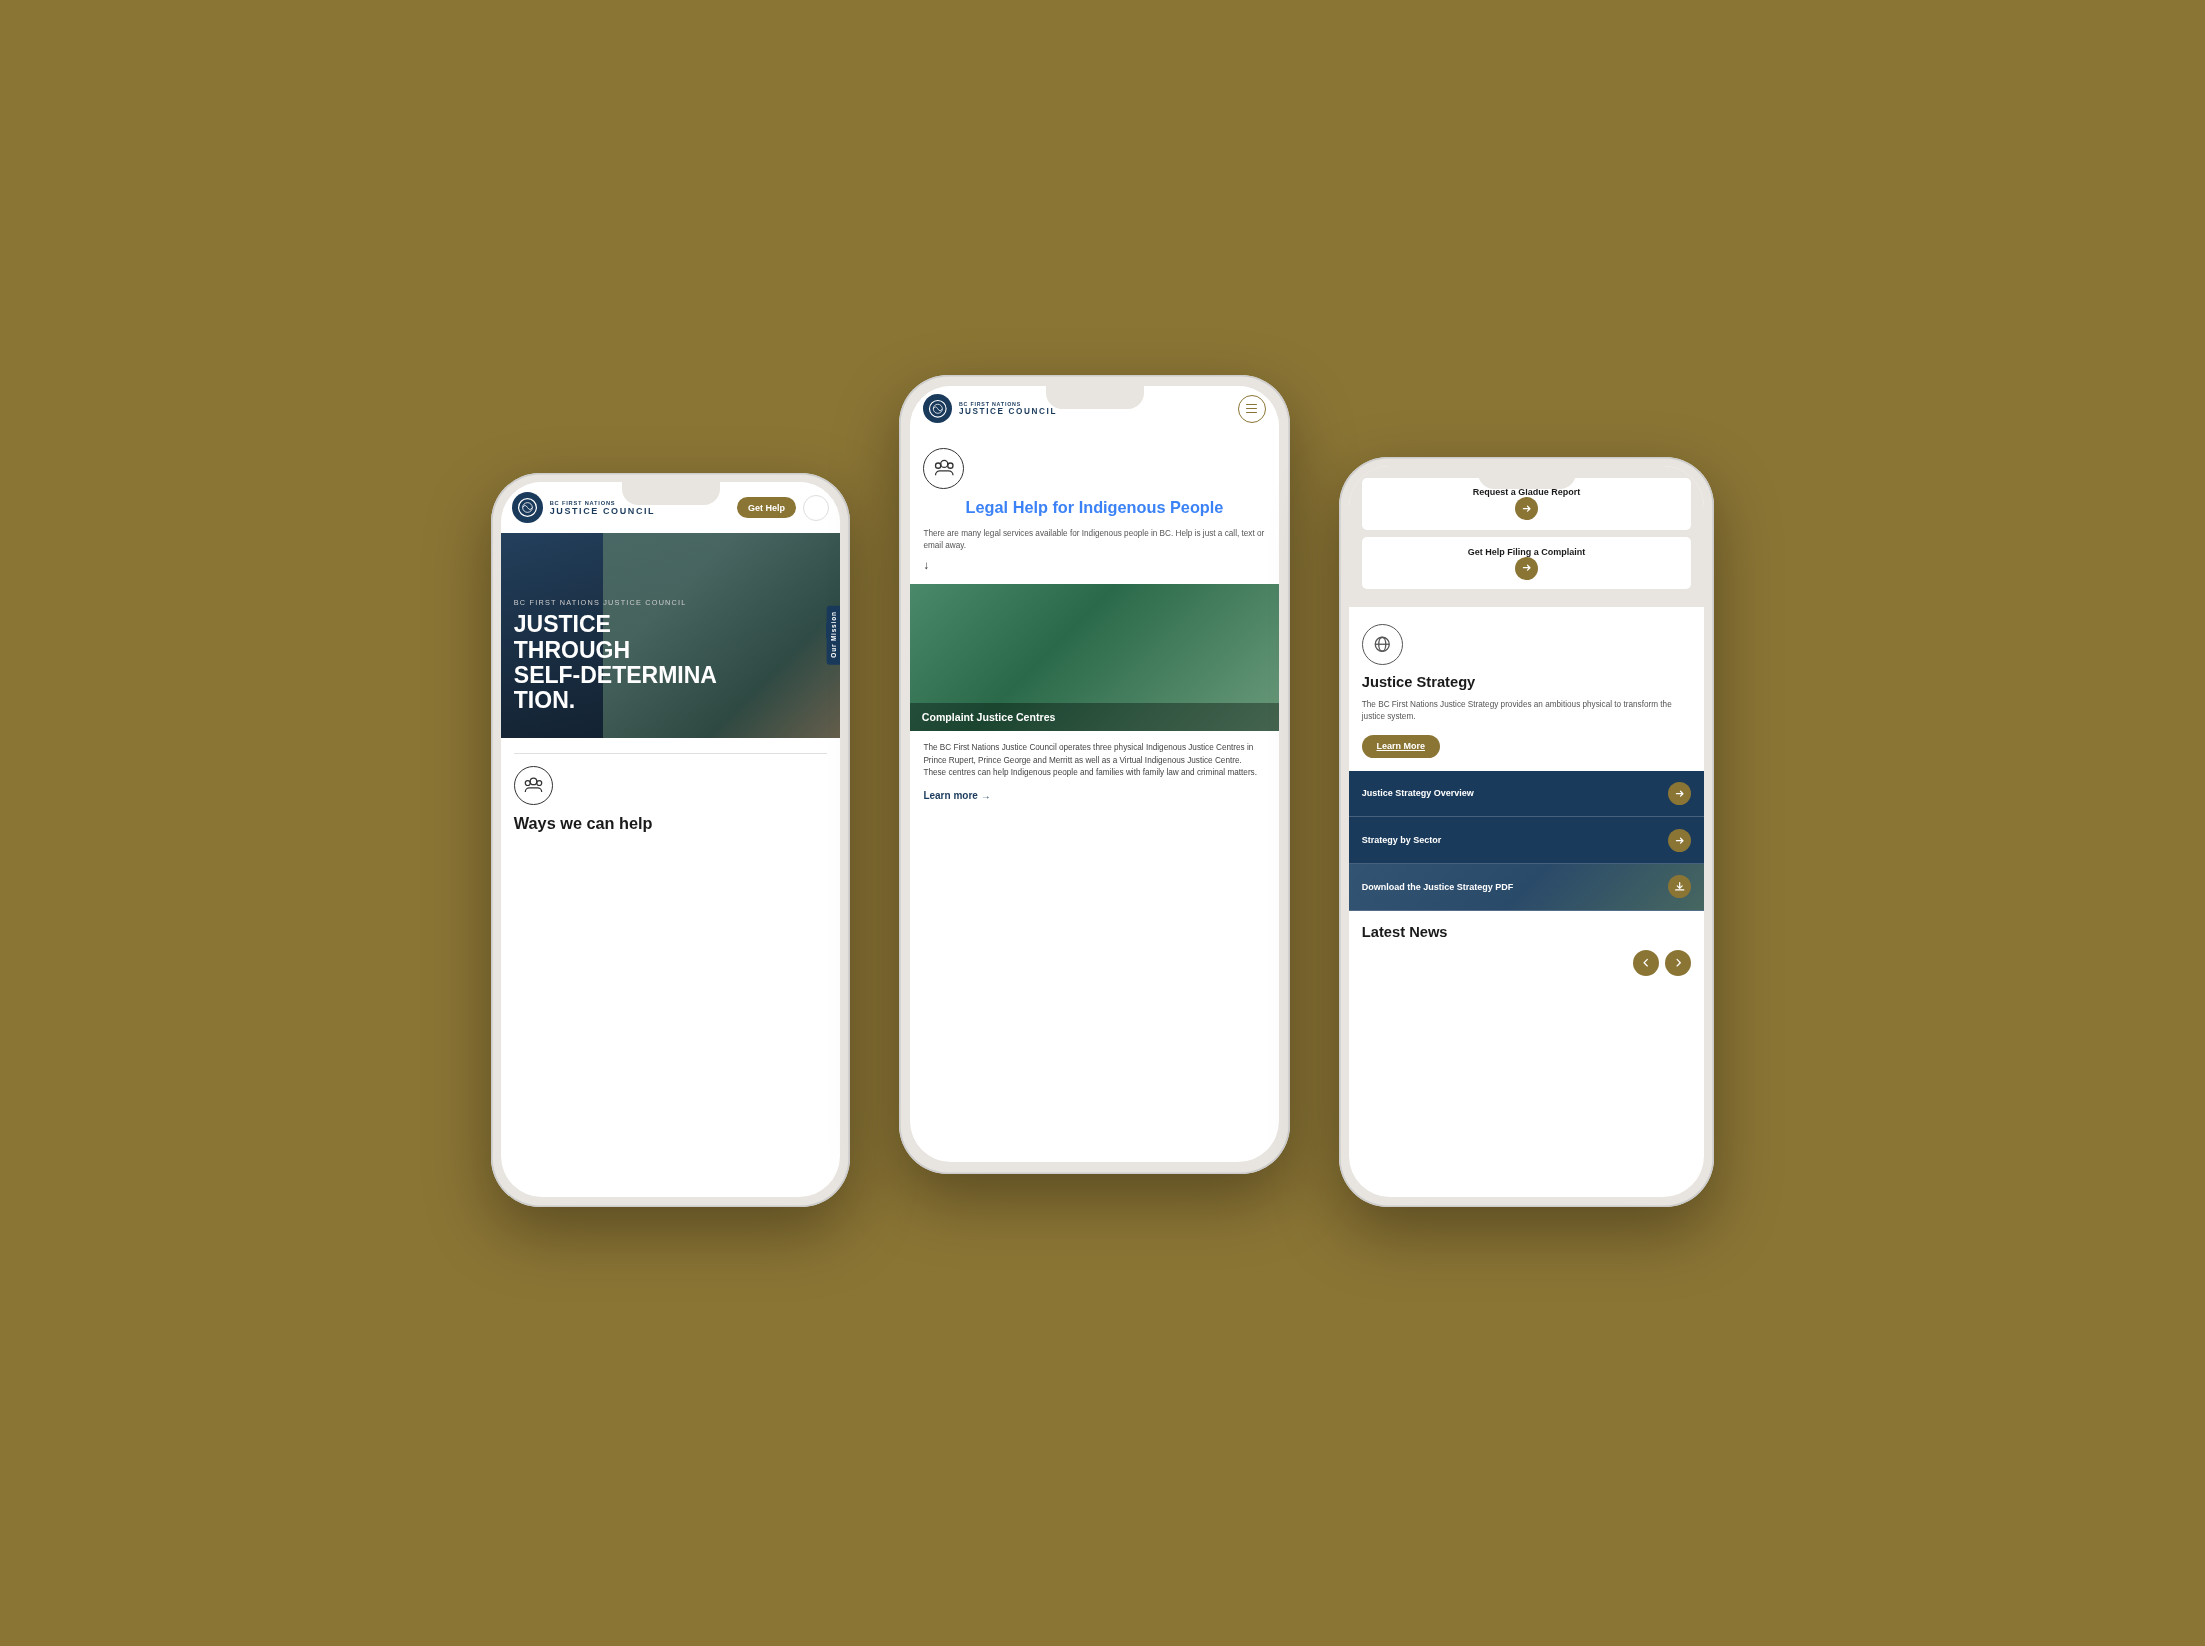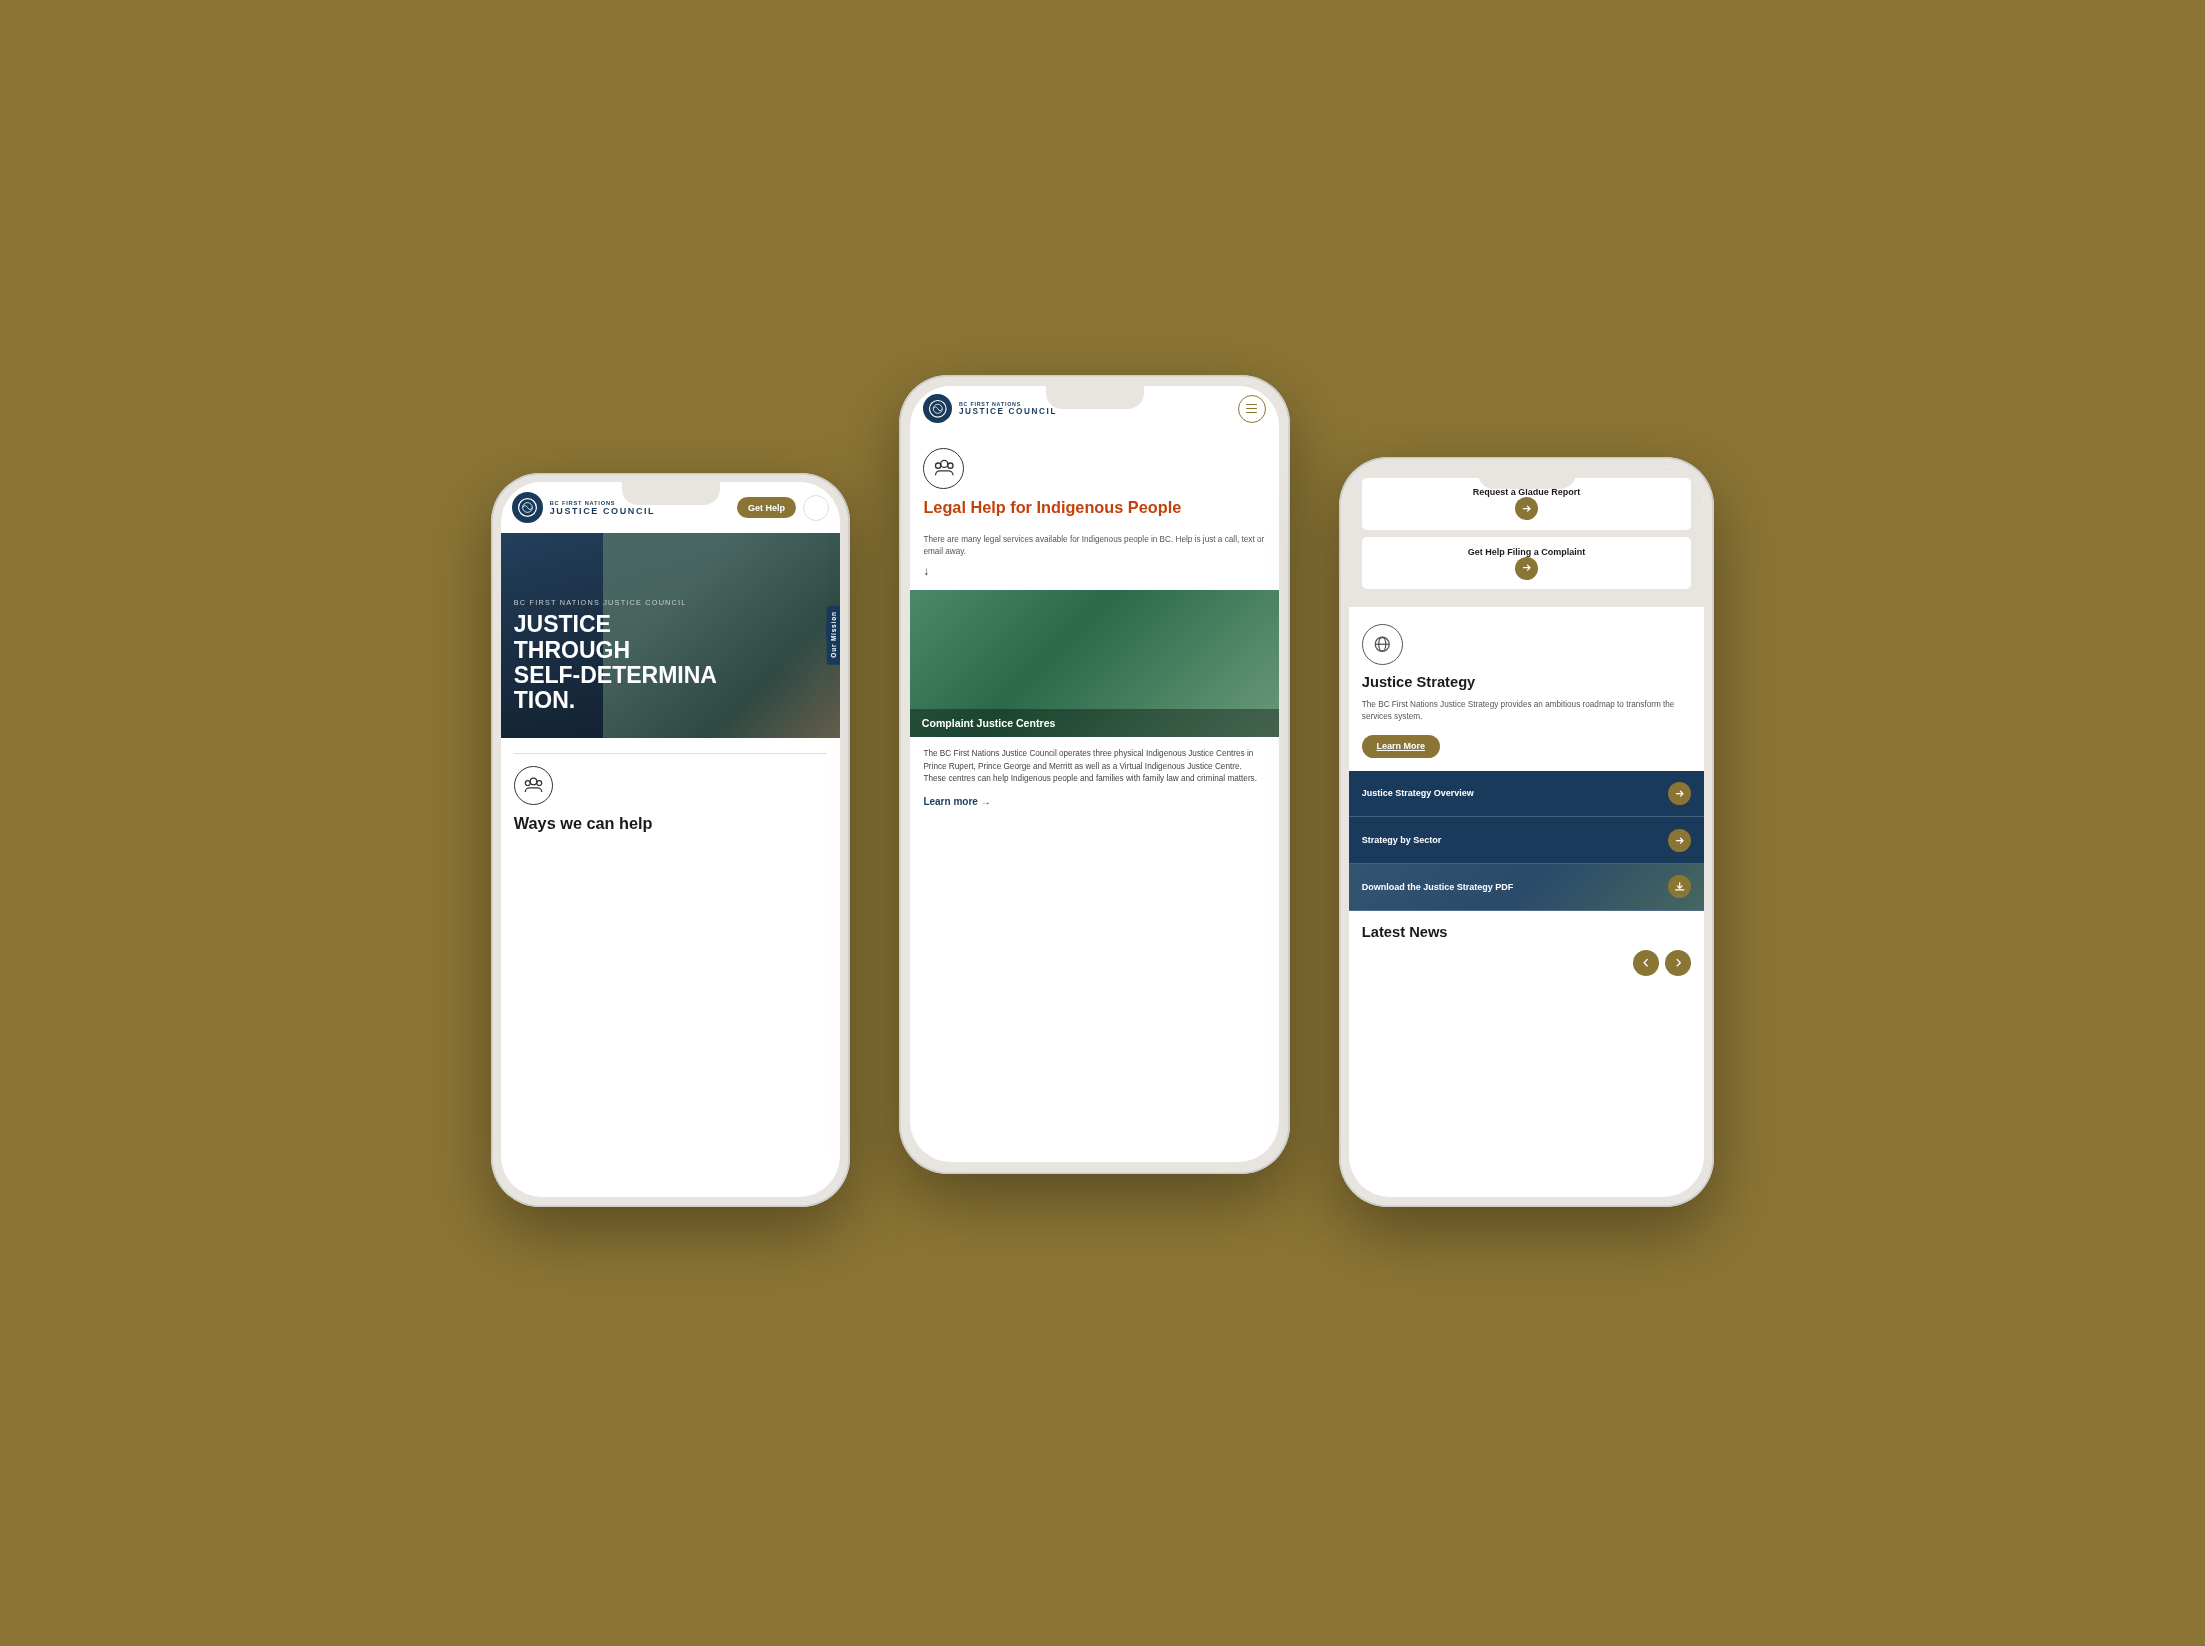--- a/index.html
+++ b/index.html
@@ -308,23 +308,24 @@
       border-radius: 50%;
       border: 1.6px solid #333;
       display: flex;
       align-items: center;
       justify-content: center;
       margin-bottom: 9.8px;
     }
     .mid-section-title {
       font-size: 16.3px;
       font-weight: 900;
-      color: #c2410c;
+      color: #3b82f6;
       line-height: 1.2;
-      margin-bottom: 16px;
+      margin-bottom: 10px;
+      text-align: center;
     }
     .mid-section-body {
       font-size: 8.2px;
       color: #555;
       line-height: 1.5;
       margin-bottom: 6.5px;
     }
     .arrow-down {
       font-size: 11.4px;
       color: #333;
@@ -660,21 +661,21 @@
 
       <div class="right-strategy-section">
         <div class="strategy-icon-circle">
           <svg width="24.5" height="24.5" viewBox="0 0 28 28" fill="none">
             <circle cx="14" cy="14" r="8" stroke="#555" stroke-width="1.5"></circle>
             <line x1="6" y1="14" x2="22" y2="14" stroke="#555" stroke-width="1.5"></line>
             <path d="M10 14c0-4 1.5-8 4-8s4 4 4 8-1.5 8-4 8-4-4-4-8z" stroke="#555" stroke-width="1.5" fill="none"></path>
           </svg>
         </div>
         <div class="strategy-title">Justice Strategy</div>
-        <div class="strategy-body">The BC First Nations Justice Strategy provides an ambitious roadmap to transform the services system.</div>
+        <div class="strategy-body">The BC First Nations Justice Strategy provides an ambitious physical to transform the justice system.</div>
         <button class="learn-more-btn">Learn More</button>
       </div>
 
       <div class="right-strategy-links">
 
         <div class="strategy-link-row dark-bg">
           <span class="strategy-link-label">Justice Strategy Overview</span>
           <div class="arrow-circle">
             <svg viewBox="0 0 14 14" fill="none">
               <path d="M3 7h8M8 4l3 3-3 3" stroke="#fff" stroke-width="1.5" stroke-linecap="round" stroke-linejoin="round"></path>

